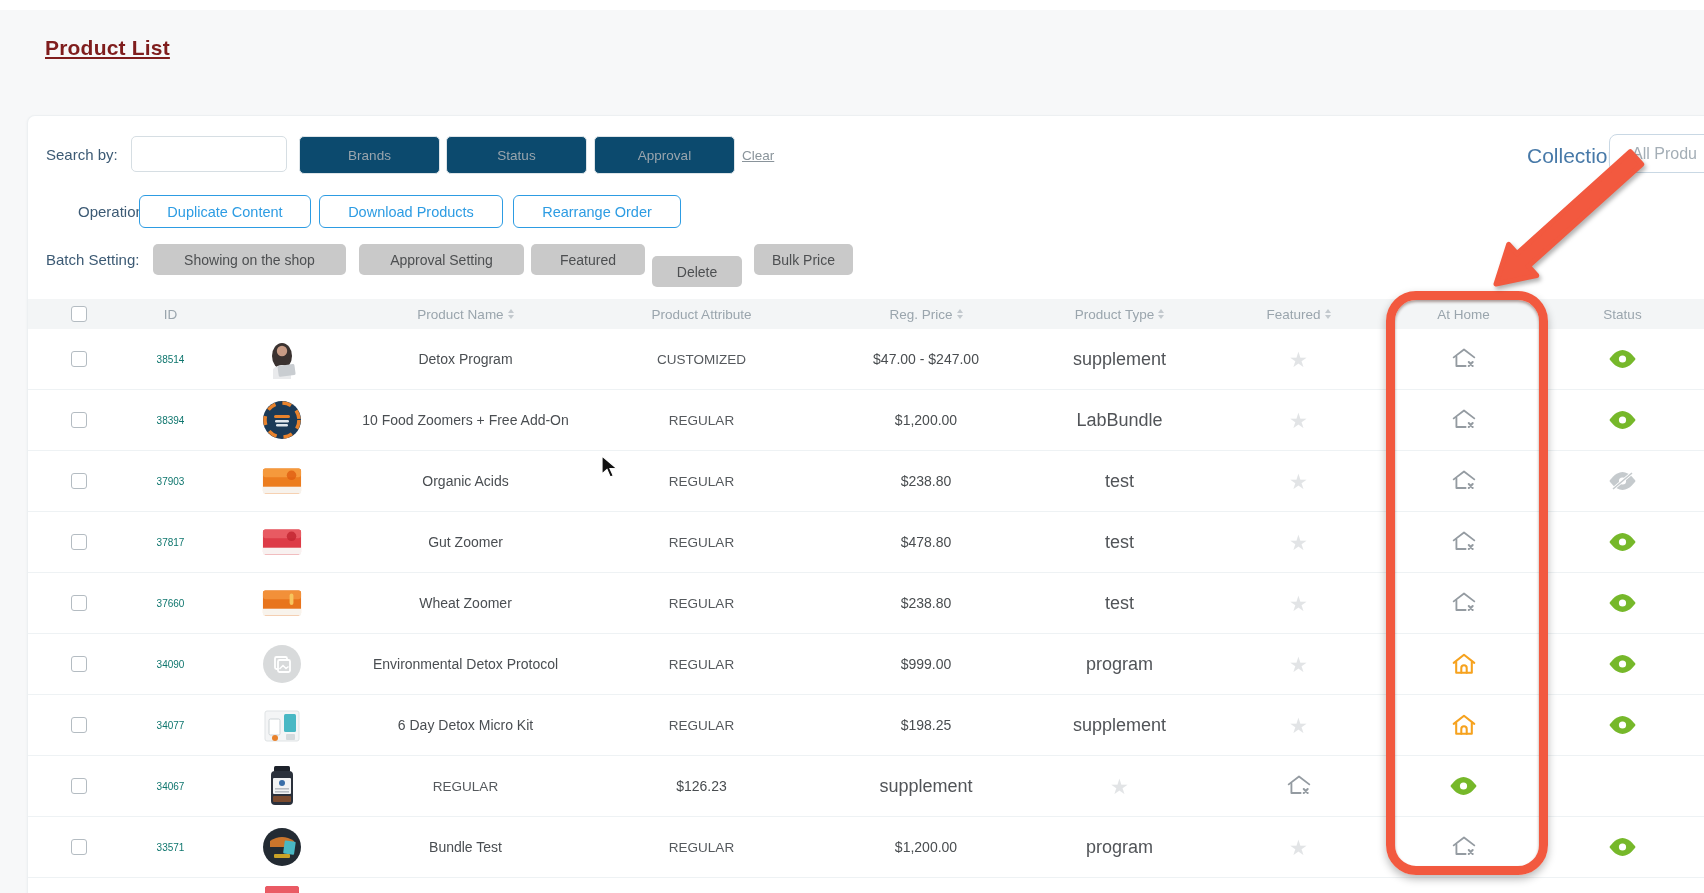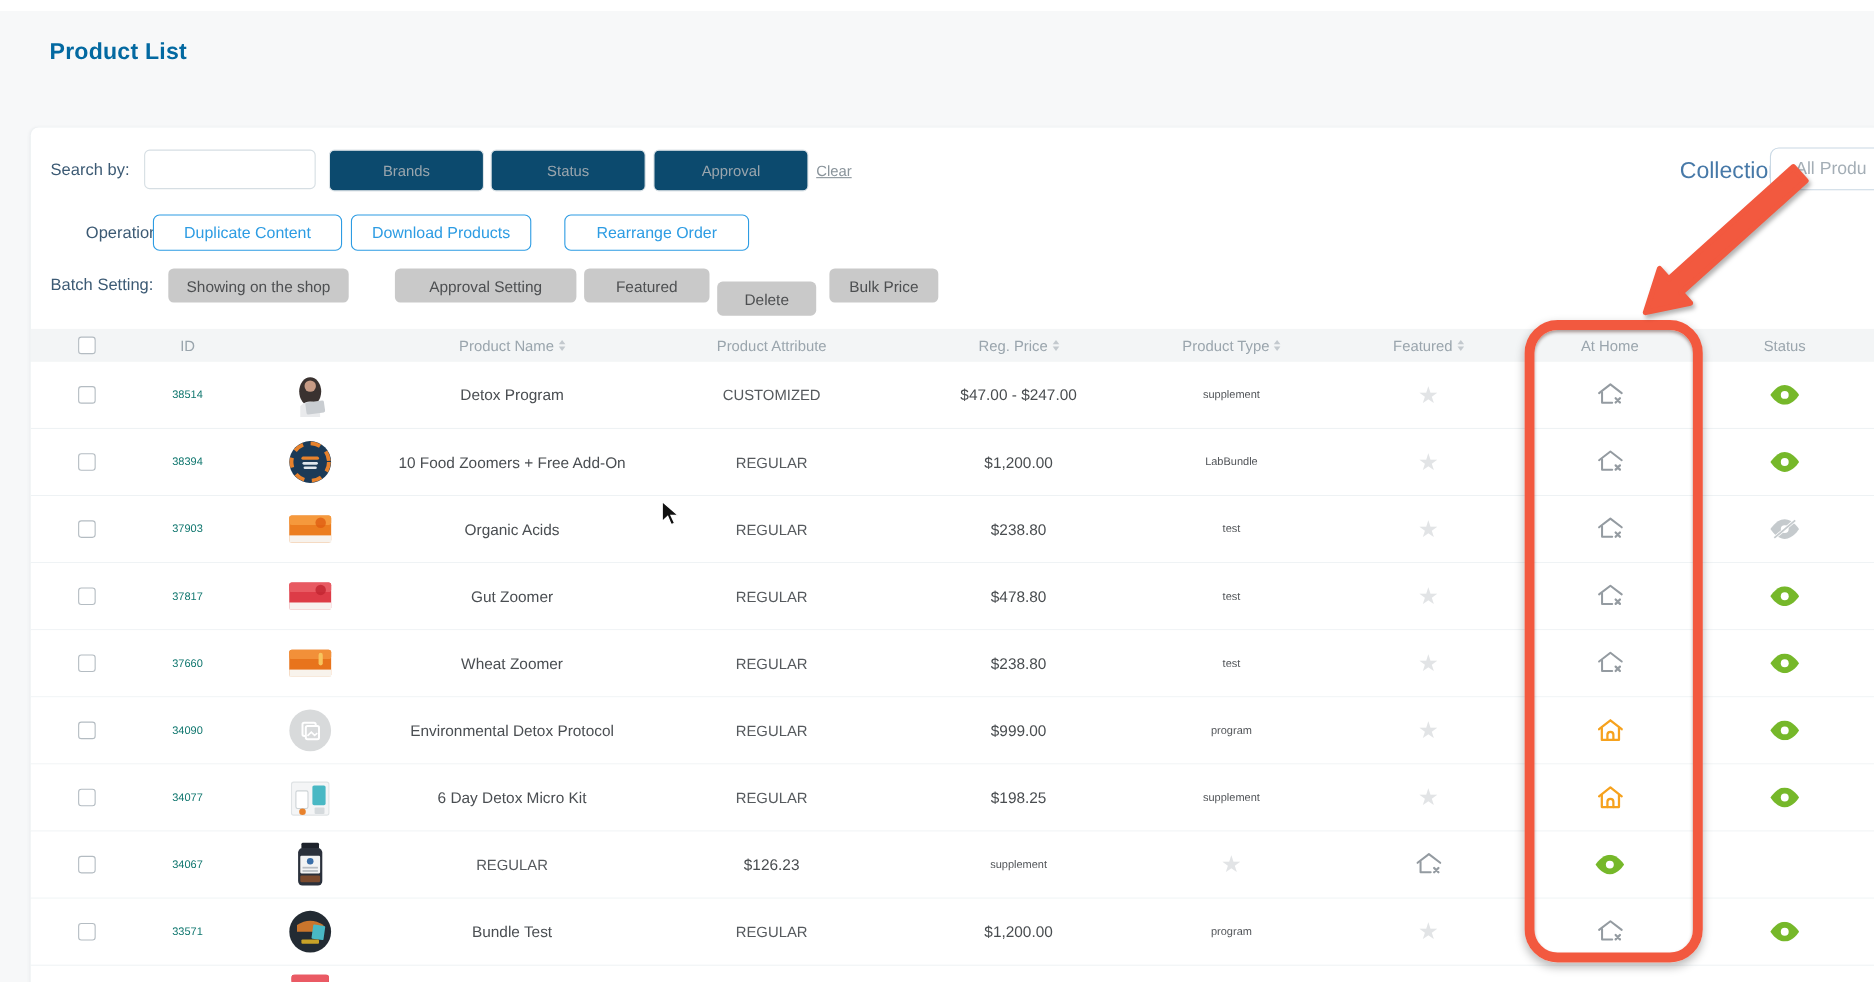--- a/index.html
+++ b/index.html
@@ -4,21 +4,21 @@
 <style>
   html,body{margin:0;padding:0;}
   body{
     width:1704px;height:893px;position:relative;overflow:hidden;
     background:#f7f8f9;font-family:"Liberation Sans","DejaVu Sans",sans-serif;
     -webkit-font-smoothing:antialiased;
   }
   .topstrip{position:absolute;left:0;top:0;width:100%;height:10px;background:#ffffff;}
   .page-title{
     position:absolute;left:45px;top:36px;margin:0;
-    font-size:21px;font-weight:bold;color:#0369a1;letter-spacing:.2px;
+    font-size:21px;font-weight:bold;color:#7f1d1d;letter-spacing:.2px;text-decoration:underline;
   }
   .card{
     position:absolute;left:27px;top:115px;right:0;bottom:-40px;
     background:#ffffff;border:1px solid #edf0f2;border-right:none;
     border-radius:8px 0 0 0;box-shadow:0 1px 3px rgba(40,60,80,.05);
   }
   
   .lbl{position:absolute;font-size:15px;color:#3c5a74;}
   .lbl-search{left:18px;top:20px;line-height:38px;}
   .search-input{
@@ -48,31 +48,31 @@
   }
   
   .lbl-ops{left:18px;top:79px;line-height:33px;margin-left:32px;}
   .ops-btn{
     position:absolute;top:79px;height:33px;box-sizing:border-box;background:#fff;
     border:1.5px solid #2d9ce3;border-radius:6px;color:#2d9ce3;
     font-size:14.5px;font-family:inherit;cursor:pointer;padding:0 18px;
     display:flex;align-items:center;justify-content:center;
   }
   .ops-1{left:111px;width:172px;}
-  .ops-2{left:291px;width:164px;}
+  .ops-2{left:291px;width:184px;}
   .ops-3{left:485px;width:168px;}
   
   .lbl-batch{left:18px;top:128px;line-height:31px;}
   .batch-btn{
     position:absolute;top:128px;height:31px;box-sizing:border-box;
     background:#c9c9c9;border:none;border-radius:5px;color:#4d4f51;
     font-size:14px;font-family:inherit;cursor:pointer;
     display:flex;align-items:center;justify-content:center;
   }
-  .bt-1{left:125px;width:164px;}
+  .bt-1{left:125px;width:193px;}
   .bt-2{left:331px;width:165px;}
   .bt-3{left:503px;width:114px;}
   .bt-4{left:624px;width:90px;margin-top:12px;}
   .bt-5{left:726px;width:99px;}
   
   .ptable{position:absolute;left:0;right:0;top:183px;
     --cols:102px 81px 141px 227px 245px 204px 183px 175px 155px minmax(0,1fr);}
   .thead{
     display:grid;grid-template-columns:var(--cols);height:30px;
     background:#f3f5f6;align-items:center;
@@ -80,21 +80,21 @@
   .th{font-size:13.5px;color:#9aa5ad;text-align:center;display:flex;align-items:center;justify-content:center;gap:4px;}
   .trow{
     display:grid;grid-template-columns:var(--cols);height:60px;
     align-items:center;border-bottom:1px solid #eef2f4;background:#fff;
   }
   .td{text-align:center;display:flex;align-items:center;justify-content:center;}
   .td-id{font-size:10px;color:#0f766e;cursor:pointer;}
   .td-name{font-size:14px;color:#4a4e52;}
   .td-attr{font-size:13.5px;color:#55595d;}
   .td-price{font-size:14px;color:#494d50;}
-  .td-type{font-size:10px;color:#515458;}
+  .td-type{font-size:18px;color:#515458;}
   .cb{
     width:16px;height:16px;border:1.5px solid #b4bcc2;border-radius:3px;
     background:#fff;cursor:pointer;box-sizing:border-box;
   }
   .sort{display:inline-flex;flex-direction:column;gap:2px;}
   .sort i{display:block;width:0;height:0;border-left:3.5px solid transparent;border-right:3.5px solid transparent;}
   .sort .up{border-bottom:4px solid #c3c9ce;}
   .sort .dn{border-top:4px solid #c3c9ce;}
   .star{font-size:21px;color:#e2e4e6;line-height:1;cursor:pointer;}
   .icon-btn{cursor:pointer;display:flex;align-items:center;justify-content:center;}

